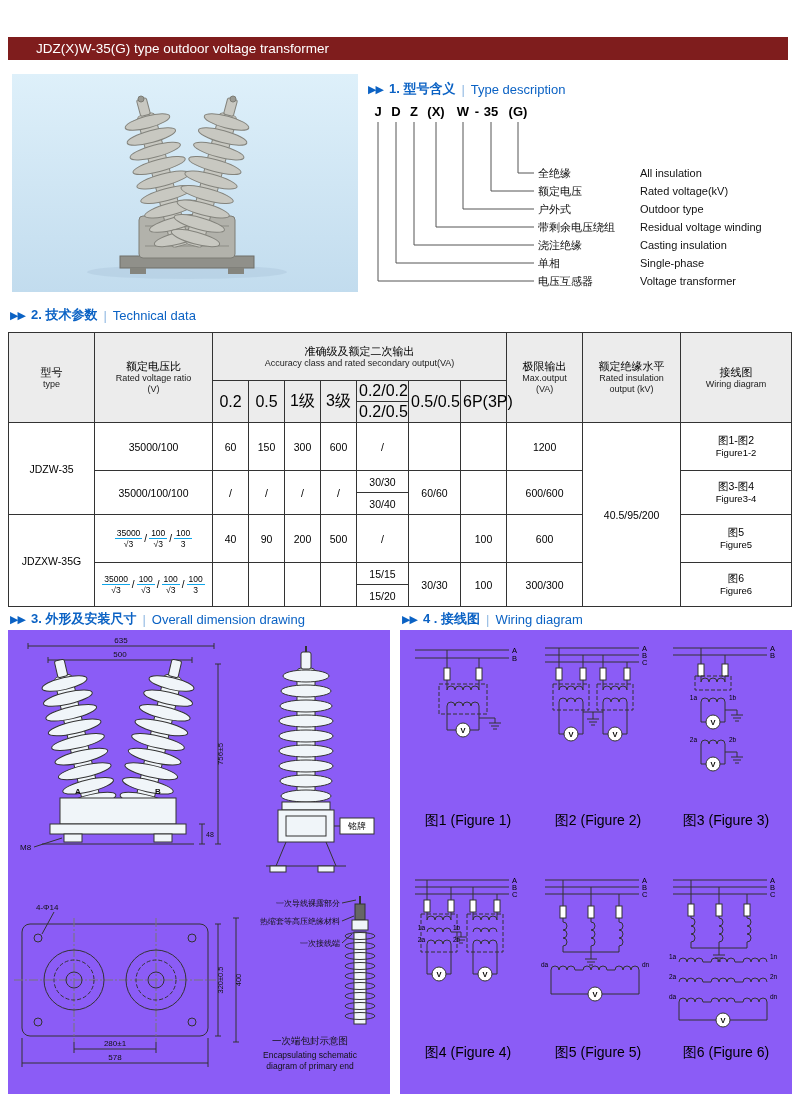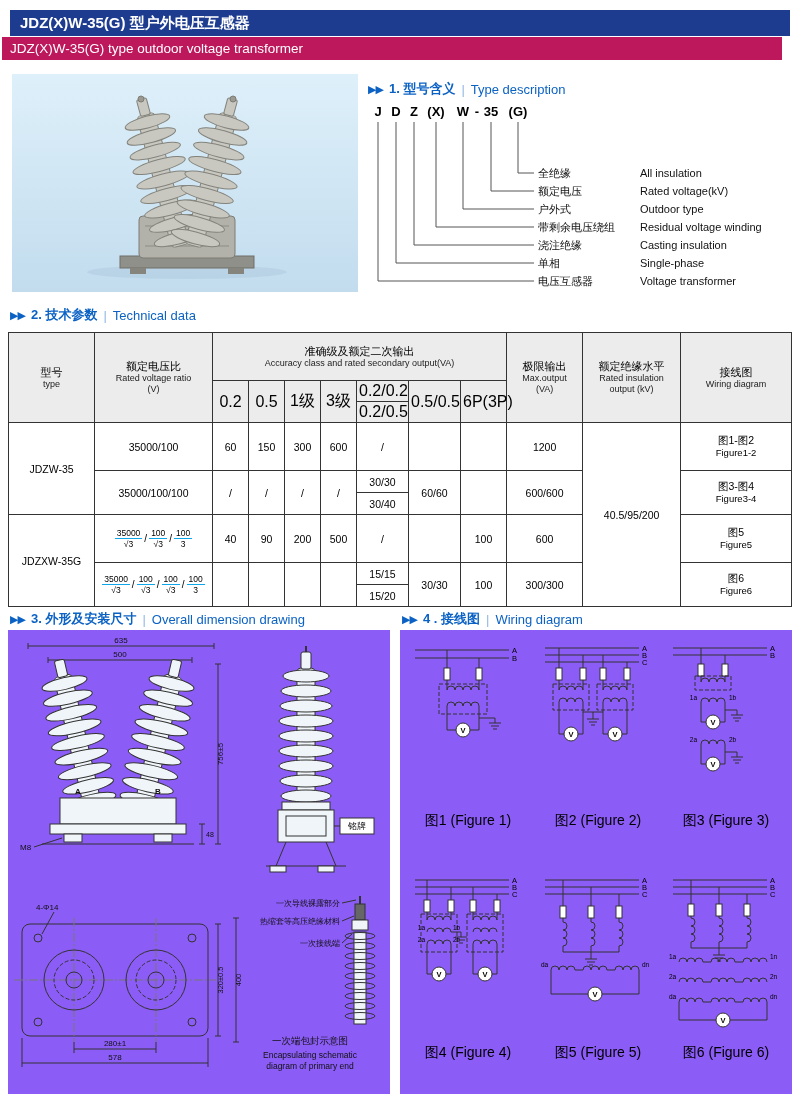--- a/index.html
+++ b/index.html
@@ -4,22 +4,22 @@
 <style>
   * { margin:0; padding:0; box-sizing:border-box; }
   html,body { width:800px; }
   body { font-family:"Liberation Sans","DejaVu Sans",sans-serif; background:#fff; }
   .page { position:relative; width:800px; height:1105px; background:#fff; overflow:hidden; }
   .abs { position:absolute; }
 
   
   .bar1 { left:10px; top:10px; width:780px; height:26px; background:#1d3c8f; color:#fff;
           font-size:15px; font-weight:bold; line-height:26px; padding-left:10px; }
-  .bar2 { left:2px; top:37px; width:780px; height:23px; background:#be185d; color:#fff;
-          font-size:13.5px; line-height:23px; padding-left:8px; }
+  .bar2 { left:8px; top:37px; width:780px; height:23px; background:#7f1d1d; color:#fff;
+          font-size:13.5px; line-height:23px; padding-left:28px; }
 
   
   .sec-h { position:absolute; height:18px; display:flex; align-items:center; gap:6px;
            font-size:13px; white-space:nowrap; }
   .mk   { color:#0b62c4; font-size:11px; letter-spacing:-1px; }
   .hcn  { color:#0b62c4; font-weight:bold; }
   .hsep { color:#8fb8e2; }
   .hen  { color:#0b62c4; }
 
   
@@ -99,21 +99,20 @@
       <line x1="-4" y1="8" x2="4" y2="8"></line>
         <line x1="-2" y1="11" x2="2" y2="11"></line>
     </g>
     <rect id="fuse" width="6" height="12" fill="#fff"></rect>
     <circle id="vmc" r="7" fill="#fff"></circle>
   </defs>
 </svg>
 
 <div class="page">
 
-  <div class="abs bar1">JDZ(X)W-35(G) 型户外电压互感器</div>
   <div class="abs bar2">JDZ(X)W-35(G) type outdoor voltage transformer</div>
 
   <div class="abs photo" style="left:12px;top:74px;width:346px;height:218px;">
     <svg width="346" height="218">
       <ellipse cx="175" cy="198" rx="100" ry="7" fill="#b5cfe2" opacity="0.7"></ellipse>
       <rect x="108" y="182" width="134" height="12" fill="#90908a" stroke="#6f6f68"></rect>
       <rect x="118" y="194" width="16" height="6" fill="#85857e"></rect>
       <rect x="216" y="194" width="16" height="6" fill="#85857e"></rect>
       <rect x="127" y="142" width="96" height="42" rx="4" fill="#b2b2ab" stroke="#7c7c75"></rect>
       <line x1="133" y1="152" x2="217" y2="152" stroke="#8d8d86"></line>

